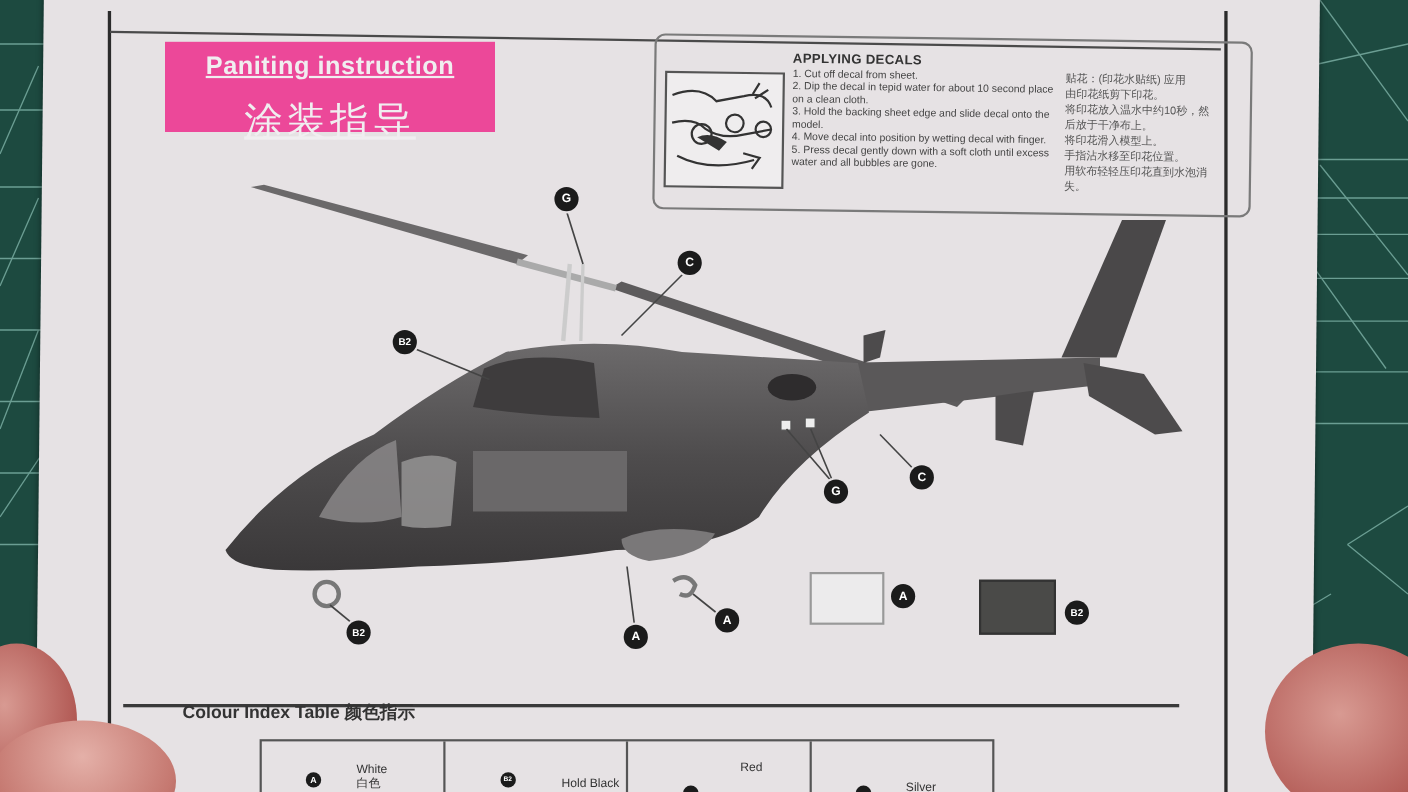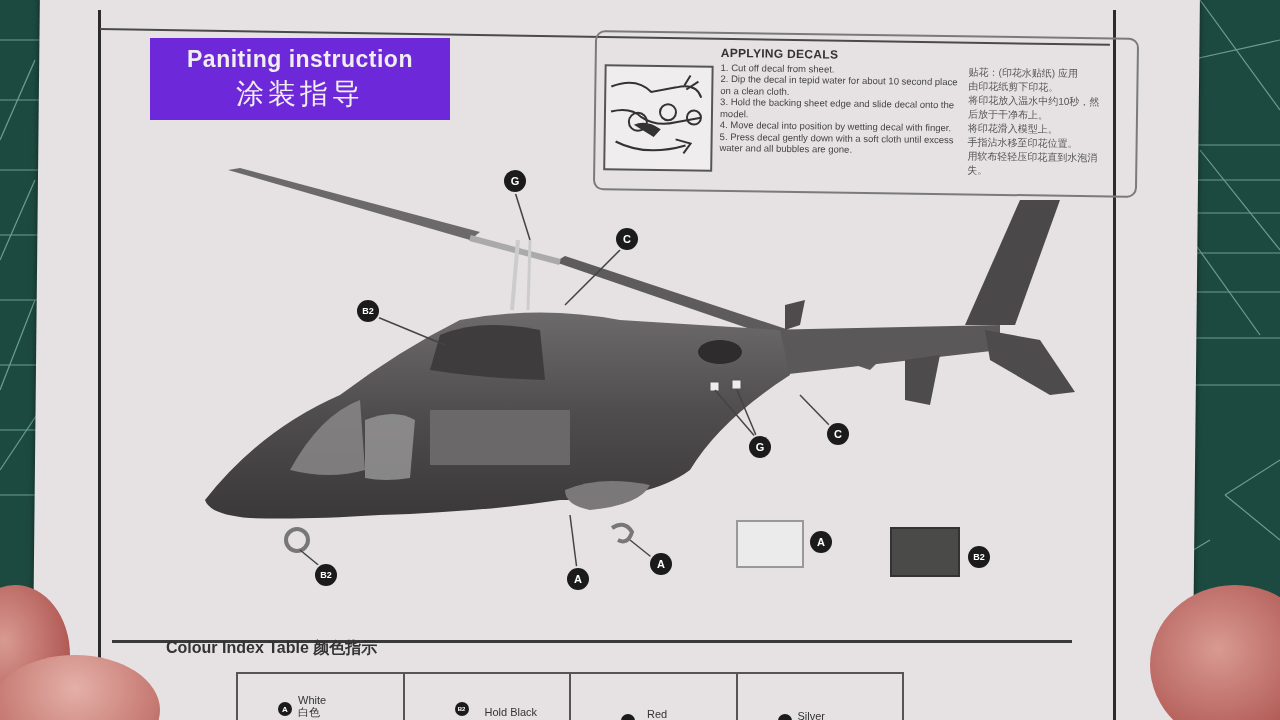--- a/index.html
+++ b/index.html
@@ -3,37 +3,37 @@
 <meta charset="utf-8">
 <style>
   html,body{margin:0;padding:0;}
   body{width:1280px;height:720px;overflow:hidden;position:relative;background:#1f4a42;font-family:"Liberation Sans",sans-serif;}
   .mat{position:absolute;inset:0;background:#1d4a40;overflow:hidden;}
   .mat svg{position:absolute;inset:0;}
   .sheet{position:absolute;left:36px;top:-10px;width:1160px;height:760px;background:#e6e2e4;transform:rotate(0.6deg);box-shadow:0 0 6px rgba(0,0,0,.5);}
   .frame{position:absolute;left:98px;top:10px;width:1012px;height:740px;border-left:3px solid #2b2b2b;border-right:3px solid #2b2b2b;}
   .rule-top{position:absolute;left:100px;top:28px;width:1010px;height:2px;background:#4a4a4a;transform:rotate(0.9deg);transform-origin:left;}
   .rule-mid{position:absolute;left:112px;top:640px;width:960px;height:3px;background:#3a3a3a;}
-  .title-box{position:absolute;left:150px;top:38px;width:300px;height:82px;background:#6d28d9;color:#f0eef0;text-align:center;}
+  .title-box{position:absolute;left:150px;top:38px;width:300px;height:82px;background:#ec4899;color:#f0eef0;text-align:center;text-decoration:underline;}
   .title-en{font-weight:bold;font-size:23px;margin-top:8px;letter-spacing:.5px;}
-  .title-zh{font-size:28px;margin-top:2px;letter-spacing:4px;}
+  .title-zh{font-size:35px;margin-top:14px;letter-spacing:4px;}
   .decal-box{position:absolute;left:594px;top:34px;width:540px;height:156px;border:2px solid #7a7a7a;border-radius:10px;transform:rotate(0.8deg);}
   .decal-illus{position:absolute;left:8px;top:32px;width:105px;height:102px;border:2px solid #555;background:#efedee;}
   .decal-text{position:absolute;left:124px;top:14px;width:240px;font-size:9.5px;color:#444;line-height:11.5px;}
   .decal-text h3{margin:0 0 2px 0;font-size:12px;color:#333;letter-spacing:.3px;}
   .decal-zh{position:absolute;left:372px;top:28px;width:150px;font-size:10px;color:#555;line-height:14px;}
   .drawing{position:absolute;left:190px;top:160px;width:900px;height:430px;}
   .callout{position:absolute;width:22px;height:22px;border-radius:50%;background:#1b1b1b;color:#fff;font-size:11px;font-weight:bold;display:flex;align-items:center;justify-content:center;box-shadow:0 0 0 2px #e6e2e4;}
   .swatch{position:absolute;}
   .colour-title{position:absolute;left:166px;top:638px;font-size:16px;font-weight:bold;color:#333;}
   .colour-table{position:absolute;left:236px;top:672px;width:664px;height:60px;border:2px solid #555;display:flex;}
   .colour-cell{flex:1;border-right:2px solid #555;position:relative;}
   .colour-cell:last-child{border-right:none;}
   .cell-dot{position:absolute;top:28px;width:14px;height:14px;border-radius:50%;background:#1b1b1b;color:#fff;font-size:8px;font-weight:bold;display:flex;align-items:center;justify-content:center;}
-  .cell-label{position:absolute;top:20px;font-size:11px;color:#333;line-height:12px;}
+  .cell-label{position:absolute;top:20px;font-size:11px;color:#333;line-height:12px;margin-left:26px;}
   .finger{position:absolute;background:radial-gradient(ellipse at 40% 40%,#d89a92,#b25a55 70%,#8e3e3c);border-radius:50%;}
 </style>
 </head>
 <body>
 
 <div class="mat">
   <svg width="1280" height="720">
     <g stroke="#7fb3a8" stroke-width="1.2" opacity=".8" fill="none">
       <line x1="0" y1="40" x2="40" y2="40"></line>
         <line x1="0" y1="100" x2="40" y2="100"></line>
@@ -186,21 +186,21 @@
       <div>White</div>
       <div>白色</div>
     </div>
   </div>
   <div class="colour-cell">
     <div class="cell-dot" style="left:50px;font-size:6px">B2</div>
     <div class="cell-label" style="left:80px;top:32px">Hold Black</div>
   </div>
   <div class="colour-cell">
     <div class="cell-dot" style="left:50px;top:40px"></div>
-    <div class="cell-label" style="left:76px;top:34px">Red</div>
+    <div class="cell-label" style="left:76px;top:18px">Red</div>
   </div>
   <div class="colour-cell">
     <div class="cell-dot" style="left:40px;top:40px"></div>
     <div class="cell-label" style="left:60px;top:36px">Silver</div>
   </div>
 </div>
 
 <div class="finger" style="left:-40px;top:585px;width:110px;height:140px"></div>
 <div class="finger" style="left:-10px;top:655px;width:170px;height:110px;background:radial-gradient(ellipse at 50% 30%,#e4b0a8,#c57870 70%,#a05550)"></div>
 <div class="finger" style="left:1150px;top:585px;width:170px;height:160px"></div>

